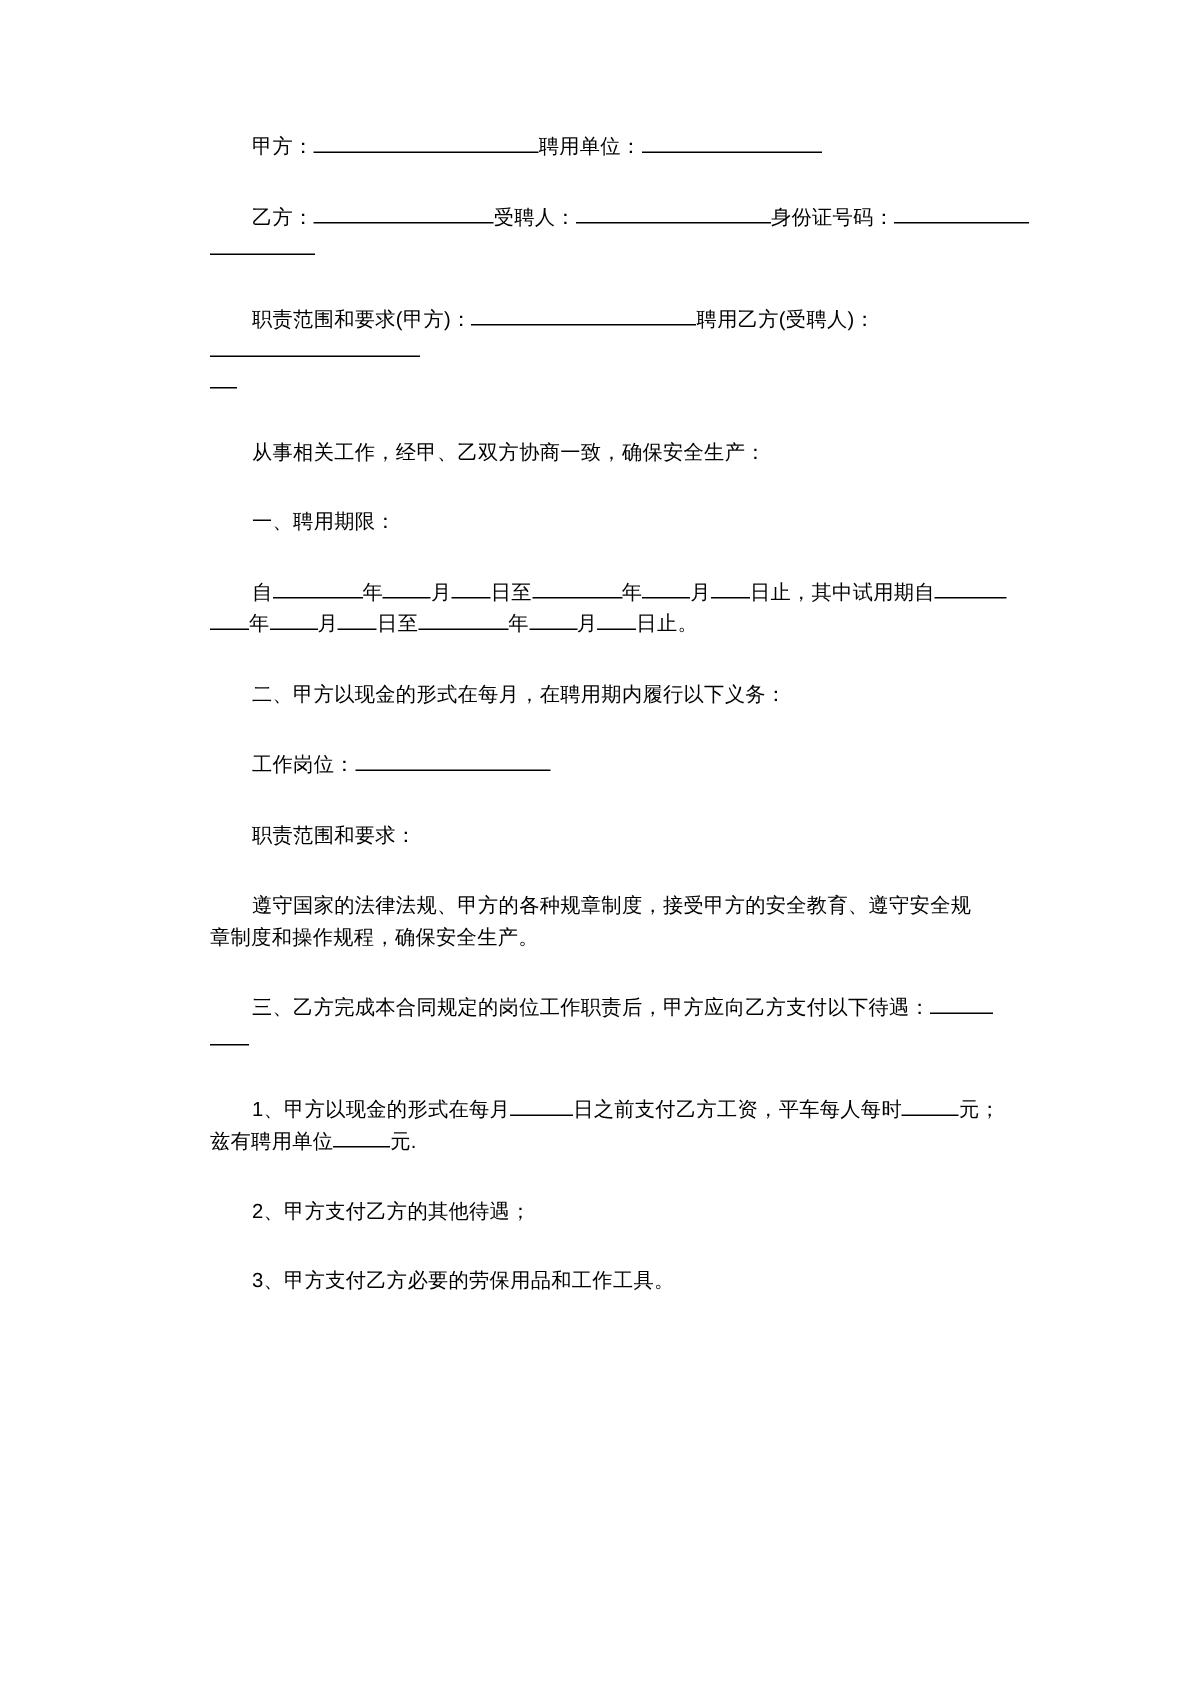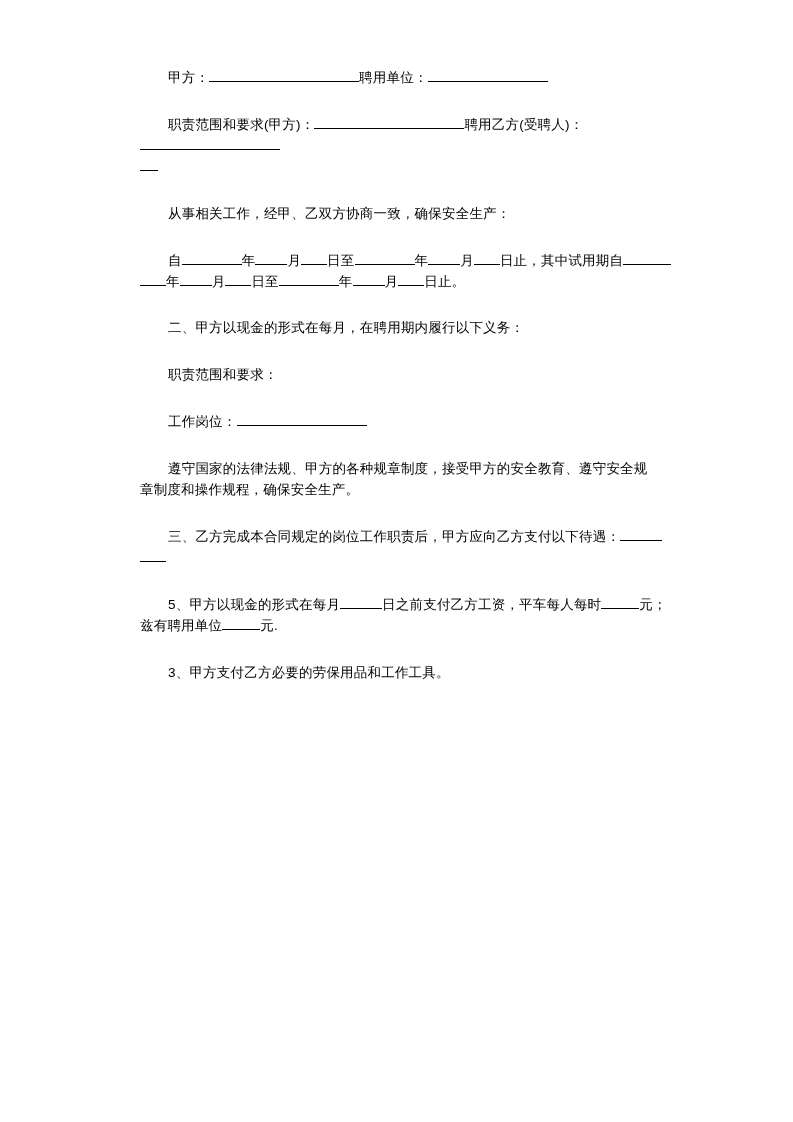--- a/index.html
+++ b/index.html
@@ -10,21 +10,21 @@
   body {
     width: 793px;
     height: 1122px;
     font-family: "Liberation Sans", sans-serif;
     color: #000000;
   }
   .page {
     width: 793px;
     height: 1122px;
     box-sizing: border-box;
-    padding: 68px 95px 60px 140px;
+    padding: 88px 95px 60px 140px;
     position: relative;
   }
   .para {
     font-size: 13.5px;
     line-height: 1.55;
     margin: 0 0 26px 0;
     text-align: left;
     letter-spacing: 0.2px;
   }
   .sp-under {
@@ -39,24 +39,27 @@
   .hang {
     text-indent: 28px;
   }
 </style>
 </head>
 <body>
 
 <div class="page">
   <div id="doc-body">
       <p class="para hang"><span>甲方：</span><span class="sp-under" style="width: 150px;"></span><span>聘用单位：</span><span class="sp-under" style="width: 120px;"></span></p>
+      <p class="para hang"><span>乙方：</span><span class="sp-under" style="width: 120px;"></span><span>受聘人：</span><span class="sp-under" style="width: 130px;"></span><span>身份证号码：</span><span class="sp-under" style="width: 90px;"></span><span class="tail"></span><span class="sp-under" style="width: 70px;"></span></p>
       <p class="para hang"><span>职责范围和要求(甲方)：</span><span class="sp-under" style="width: 150px;"></span><span>聘用乙方(受聘人)：</span><span class="sp-under" style="width: 140px;"></span><span class="tail"></span><span class="sp-under" style="width: 18px;"></span></p>
       <p class="para hang"><span>从事相关工作，经甲、乙双方协商一致，确保安全生产：</span></p>
+      <p class="para hang"><span>一、聘用期限：</span></p>
       <p class="para hang"><span>自</span><span class="sp-under" style="width: 60px;"></span><span>年</span><span class="sp-under" style="width: 32px;"></span><span>月</span><span class="sp-under" style="width: 26px;"></span><span>日至</span><span class="sp-under" style="width: 60px;"></span><span>年</span><span class="sp-under" style="width: 32px;"></span><span>月</span><span class="sp-under" style="width: 26px;"></span><span>日止，其中试用期自</span><span class="sp-under" style="width: 48px;"></span><span class="tail"></span><span class="sp-under" style="width: 26px;"></span><span>年</span><span class="sp-under" style="width: 32px;"></span><span>月</span><span class="sp-under" style="width: 26px;"></span><span>日至</span><span class="sp-under" style="width: 60px;"></span><span>年</span><span class="sp-under" style="width: 32px;"></span><span>月</span><span class="sp-under" style="width: 26px;"></span><span>日止。</span></p>
       <p class="para hang"><span>二、甲方以现金的形式在每月，在聘用期内履行以下义务：</span></p>
+      <p class="para hang"><span>工作岗位：</span><span class="sp-under" style="width: 130px;"></span></p>
       <p class="para hang"><span>职责范围和要求：</span></p>
-      <p class="para hang"><span>工作岗位：</span><span class="sp-under" style="width: 130px;"></span></p>
       <p class="para hang"><span>遵守国家的法律法规、甲方的各种规章制度，接受甲方的安全教育、遵守安全规</span><span class="tail"></span><span>章制度和操作规程，确保安全生产。</span></p>
       <p class="para hang"><span>三、乙方完成本合同规定的岗位工作职责后，甲方应向乙方支付以下待遇：</span><span class="sp-under" style="width: 42px;"></span><span class="tail"></span><span class="sp-under" style="width: 26px;"></span></p>
-      <p class="para hang"><span>5、甲方以现金的形式在每月</span><span class="sp-under" style="width: 42px;"></span><span>日之前支付乙方工资，平车每人每时</span><span class="sp-under" style="width: 38px;"></span><span>元；</span><span class="tail"></span><span>兹有聘用单位</span><span class="sp-under" style="width: 38px;"></span><span>元.</span></p>
+      <p class="para hang"><span>1、甲方以现金的形式在每月</span><span class="sp-under" style="width: 42px;"></span><span>日之前支付乙方工资，平车每人每时</span><span class="sp-under" style="width: 38px;"></span><span>元；</span><span class="tail"></span><span>兹有聘用单位</span><span class="sp-under" style="width: 38px;"></span><span>元.</span></p>
+      <p class="para hang"><span>2、甲方支付乙方的其他待遇；</span></p>
       <p class="para hang"><span>3、甲方支付乙方必要的劳保用品和工作工具。</span></p>
     </div>
 </div>
 
 </body></html>

